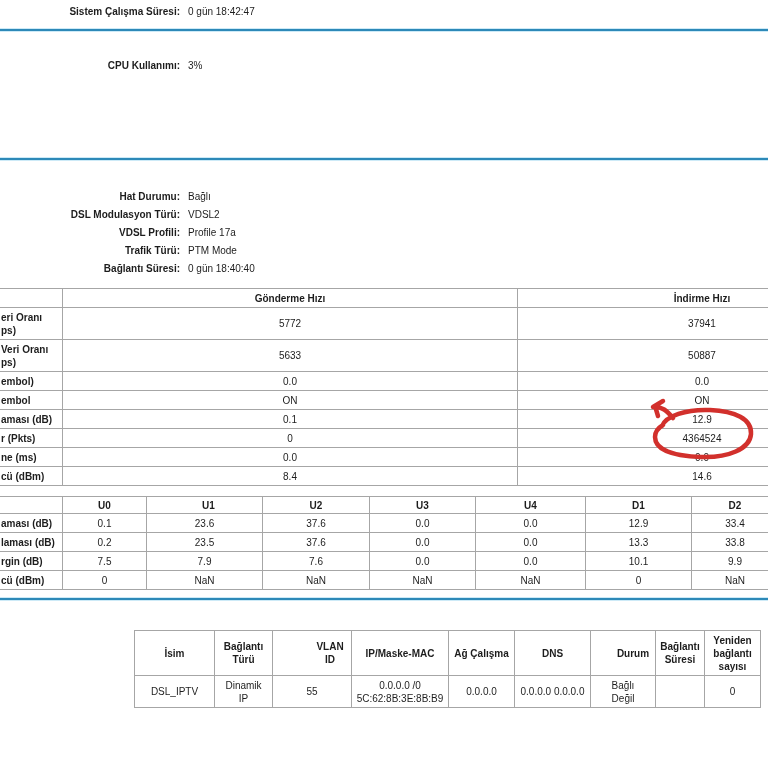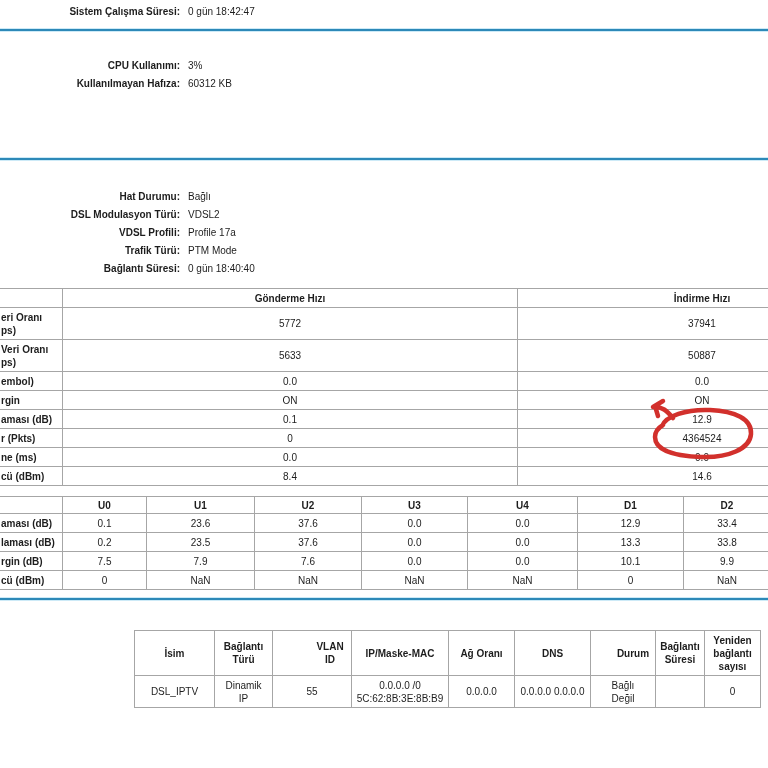--- a/index.html
+++ b/index.html
@@ -28,21 +28,21 @@
   #rate-table{left:0;top:288px;width:884px;}
   #rate-table th:nth-child(1){width:62px;}
   #rate-table th:nth-child(2){width:454px;}
   #rate-table th:nth-child(3){width:368px;}
   #rate-table thead tr{height:19px;}
   #rate-table tbody tr{height:19px;}
   #rate-table tbody tr:nth-child(1),#rate-table tbody tr:nth-child(2){height:32px;}
   #band-table{left:0;top:496px;width:763px;}
   #band-table th:nth-child(1){width:62px;}
   #band-table th:nth-child(2){width:83px;}
-  #band-table th:nth-child(3){width:107px;}
+  #band-table th:nth-child(3){width:107px;padding-left:8px;}
   #band-table th:nth-child(4){width:106px;}
   #band-table th:nth-child(5){width:105px;}
   #band-table th:nth-child(6){width:109px;}
   #band-table th:nth-child(7){width:105px;}
   #band-table th:nth-child(8){width:86px;}
   #band-table thead tr{height:17px;}
   #band-table tbody tr{height:19px;}
   #wan-table{left:134px;top:630px;width:561px;}
   #wan-table th:nth-child(1){width:79px;}
   #wan-table th:nth-child(2){width:57px;}
@@ -61,21 +61,20 @@
 <body>
 
 <div class="kv-section" id="sys-section">
     <div class="kv-row"><span class="kv-label">Sistem Çalışma Süresi:</span><span class="kv-value">0 gün 18:42:47</span></div>
   </div>
 
 <div class="divider" style="top: 28px; background: linear-gradient(rgb(205, 234, 247) 0px, rgb(205, 234, 247) 25%, rgb(45, 137, 184) 25%, rgb(45, 137, 184) 80%, rgb(205, 234, 247) 80%, rgb(205, 234, 247) 100%);"></div>
 
 <div class="kv-section" id="res-section">
     <div class="kv-row"><span class="kv-label">CPU Kullanımı:</span><span class="kv-value">3%</span></div>
-    <div class="kv-row"><span class="kv-label">Kullanılmayan Hafıza:</span><span class="kv-value">60312 KB</span></div>
   </div>
 
 <div class="divider" style="top: 157px; background: linear-gradient(rgb(205, 234, 247) 0px, rgb(205, 234, 247) 25%, rgb(45, 137, 184) 25%, rgb(45, 137, 184) 80%, rgb(205, 234, 247) 80%, rgb(205, 234, 247) 100%);"></div>
 
 <div class="kv-section" id="dsl-section">
     <div class="kv-row"><span class="kv-label">Hat Durumu:</span><span class="kv-value">Bağlı</span></div>
     <div class="kv-row"><span class="kv-label">DSL Modulasyon Türü:</span><span class="kv-value">VDSL2</span></div>
     <div class="kv-row"><span class="kv-label">VDSL Profili:</span><span class="kv-value">Profile 17a</span></div>
     <div class="kv-row"><span class="kv-label">Trafik Türü:</span><span class="kv-value">PTM Mode</span></div>
     <div class="kv-row"><span class="kv-label">Bağlantı Süresi:</span><span class="kv-value">0 gün 18:40:40</span></div>
@@ -101,21 +100,21 @@
 ps)</td>
         <td>5633</td>
         <td>50887</td>
       </tr>
       <tr>
         <td>embol)</td>
         <td>0.0</td>
         <td>0.0</td>
       </tr>
       <tr>
-        <td>rgin</td>
+        <td>embol</td>
         <td>ON</td>
         <td>ON</td>
       </tr>
       <tr>
         <td>aması (dB)</td>
         <td>0.1</td>
         <td>12.9</td>
       </tr>
       <tr>
         <td>r (Pkts)</td>
@@ -196,21 +195,21 @@
 
 <table id="wan-table">
     <thead>
       <tr>
         <th>İsim</th>
         <th>Bağlantı
 Türü</th>
         <th>VLAN
 ID</th>
         <th>IP/Maske-MAC</th>
-        <th>Ağ Oranı</th>
+        <th>Ağ Çalışma</th>
         <th>DNS</th>
         <th>Durum</th>
         <th>Bağlantı
 Süresi</th>
         <th>Yeniden
 bağlantı
 sayısı</th>
       </tr>
     </thead>
     <tbody>

